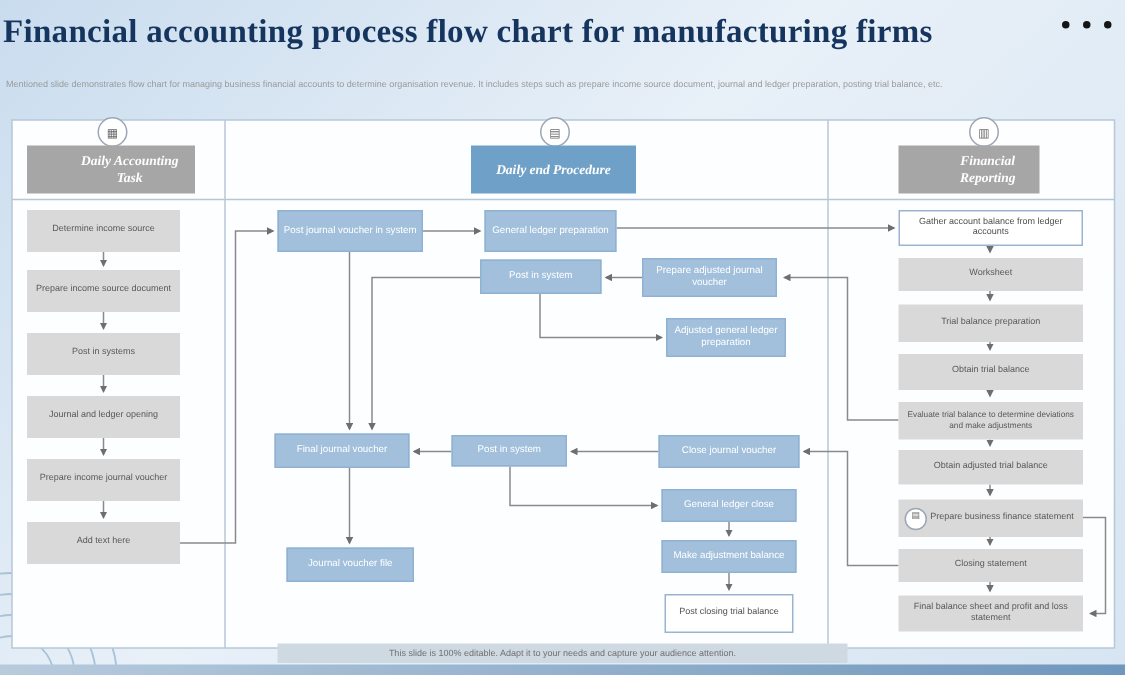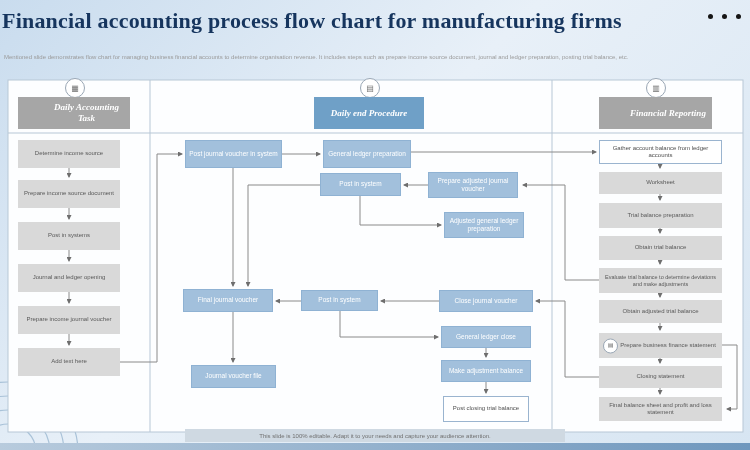--- a/index.html
+++ b/index.html
@@ -124,21 +124,21 @@
       <path d="M722,345 H737 V409 H727"></path>
     </g>
   </svg>
 
   <div class="lanecircle icon-grid" style="left:65px;top:78px;"></div>
   <div class="lanecircle icon-doc" style="left:360px;top:78px;"></div>
   <div class="lanecircle icon-bank" style="left:646px;top:78px;"></div>
 
   <div class="box hdr hdr-gray" style="left:18px;top:97px;width:112px;height:32px;">Daily Accounting Task</div>
   <div class="box hdr hdr-blue" style="left:314px;top:97px;width:110px;height:32px;">Daily end Procedure</div>
-  <div class="box hdr hdr-gray" style="left:599px;top:97px;width:113px;height:32px;">Financial Reporting</div>
+  <div class="box hdr hdr-gray" style="left:599px;top:97px;width:94px;height:32px;">Financial Reporting</div>
 
   <div class="box gray" style="left:18px;top:140px;width:102px;height:28px;">Determine income source</div>
   <div class="box gray" style="left:18px;top:180px;width:102px;height:28px;">Prepare income source document</div>
   <div class="box gray" style="left:18px;top:222px;width:102px;height:28px;">Post in systems</div>
   <div class="box gray" style="left:18px;top:264px;width:102px;height:28px;">Journal and ledger opening</div>
   <div class="box gray" style="left:18px;top:306px;width:102px;height:28px;">Prepare income journal voucher</div>
   <div class="box gray" style="left:18px;top:348px;width:102px;height:28px;">Add text here</div>
 
   <div class="box blue" style="left:185px;top:140px;width:97px;height:28px;">Post journal voucher in system</div>
   <div class="box blue" style="left:323px;top:140px;width:88px;height:28px;">General ledger preparation</div>

